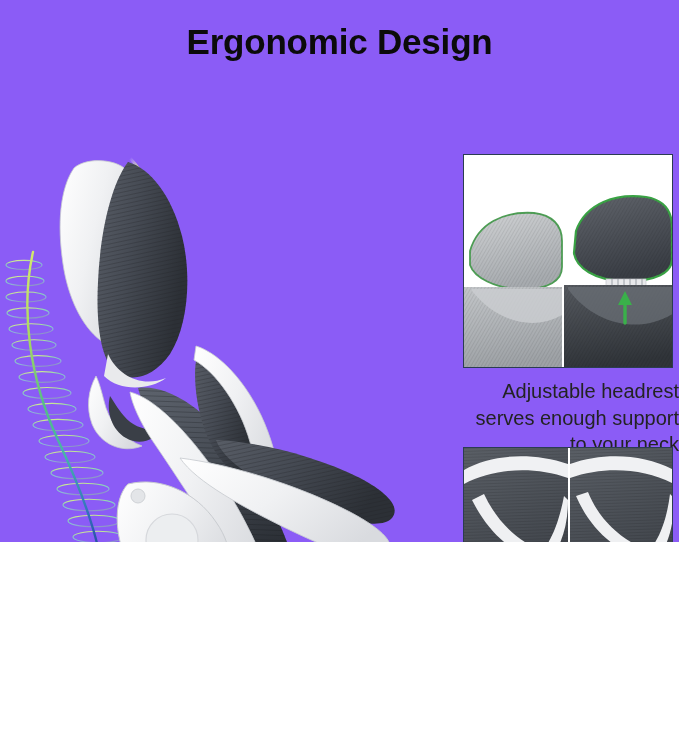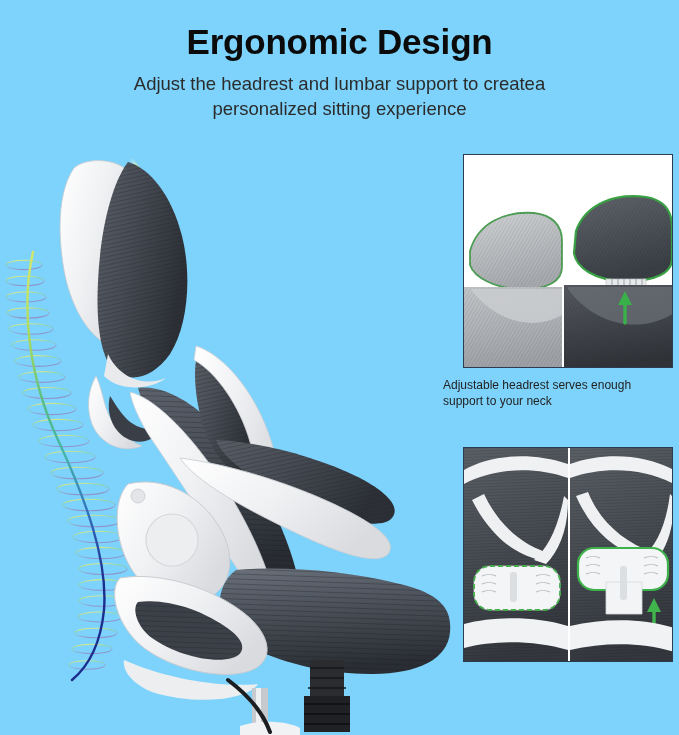--- a/index.html
+++ b/index.html
@@ -6,22 +6,22 @@
     margin: 0;
     padding: 0;
     background: #ffffff;
   }
   body {
     font-family: "Liberation Sans", sans-serif;
   }
   #page {
     position: relative;
     width: 679px;
-    height: 735px;
-    background: #7dd3fc;
+    height: 542px;
+    background: #8b5cf6;
     overflow: hidden;
   }
 
   
   #header {
     position: absolute;
     left: 0;
     top: 22px;
     width: 679px;
     text-align: center;
@@ -79,37 +79,36 @@
   }
   .panel-svg {
     position: absolute;
     left: 0;
     top: 0;
   }
 
   .caption {
     position: absolute;
     width: 222px;
-    left: 443px;
-    text-align: left;
-    font-size: 12px;
+    left: 457px;
+    text-align: right;
+    font-size: 20px;
     color: #232323;
     line-height: 1.33;
   }
   #caption-headrest { top: 378px; }
   #caption-lumbar  { top: 668px; }
 </style>
 </head>
 <body>
 
 <div id="page">
 
   <div id="header">
     <div id="title">Ergonomic Design</div>
-    <div id="subtitle">Adjust the headrest and lumbar support to createa personalized sitting experience</div>
   </div>
 
   <div id="chair-stage">
 
     <svg id="spine-svg" width="452" height="595" viewBox="0 0 452 595">
       <defs>
         <linearGradient id="spineGrad" x1="0" y1="0" x2="0.35" y2="1">
           <stop offset="0%" stop-color="#d8ea6e"></stop>
           <stop offset="18%" stop-color="#a9d95f"></stop>
           <stop offset="38%" stop-color="#55bd86"></stop>

